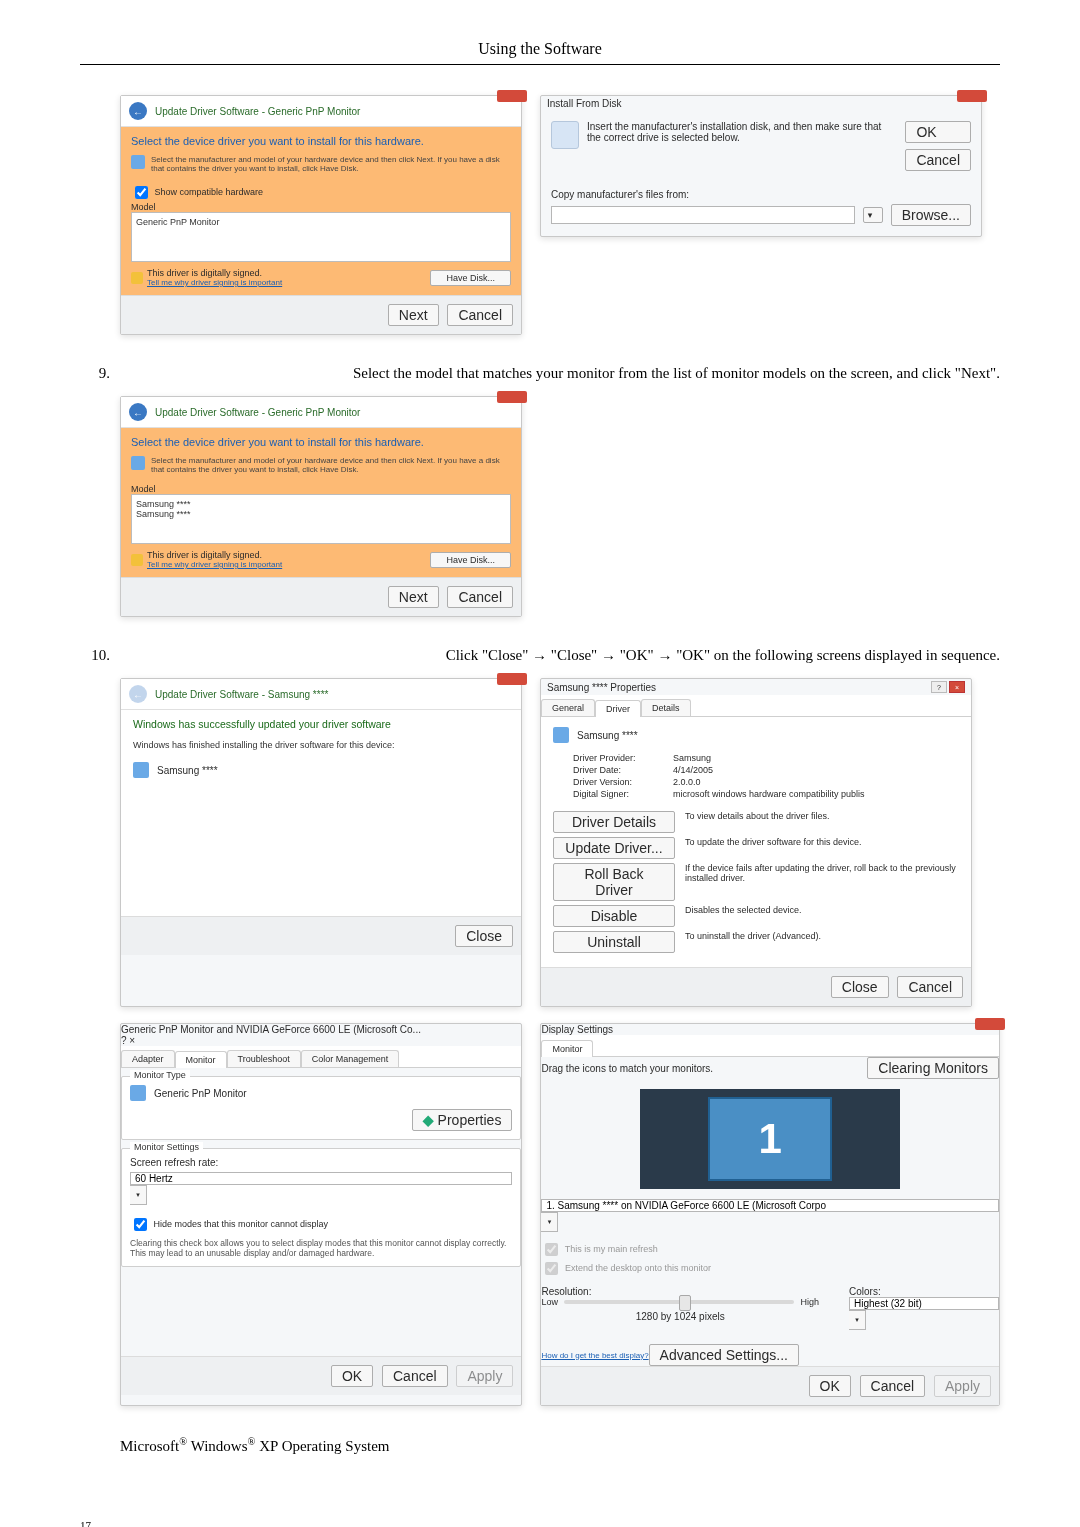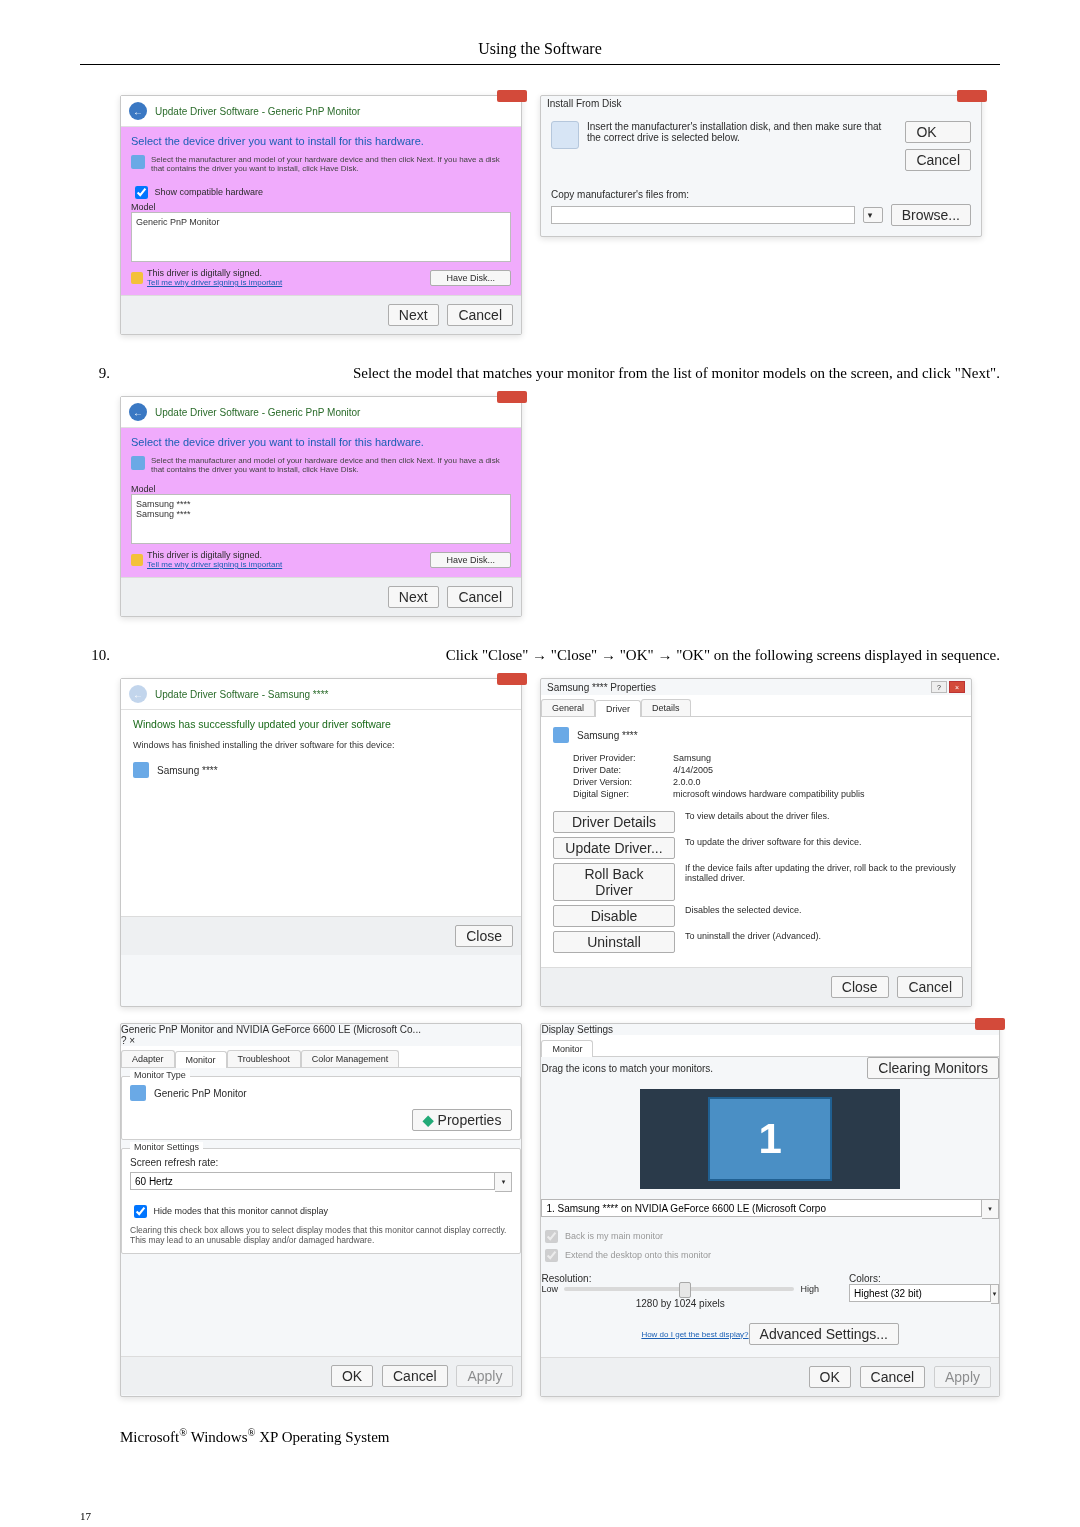--- a/index.html
+++ b/index.html
@@ -56,21 +56,21 @@
     gap: 8px;
     border-bottom: 1px solid #e0e0e0;
     color: #2a6b2a;
   }
   .wiz-head .back {
     width: 18px; height: 18px; border-radius: 50%;
     background: #3a78c3; color: #fff;
     display:flex;align-items:center;justify-content:center;
     font-size:10px;
   }
-  .wiz-body { background: #f0abfc; padding: 8px 10px; }
+  .wiz-body { background: #fdba74; padding: 8px 10px; }
   .wiz-title { color: #1a5fb4; font-size: 11px; margin-bottom: 8px; }
   .smallnote { display:flex; gap:6px; font-size:8px; color:#444; margin-bottom:10px; }
   .smallnote .ic { width:14px;height:14px;background:#6aa9e6;border-radius:2px;flex:none; }
   .listbox {
     border:1px solid #bcbcbc; background:#fff;
     height:40px; padding:4px; font-size:9px; color:#333;
     overflow:hidden;
   }
   .chk { font-size:9px; margin:6px 0; }
   .chk input { vertical-align:middle; margin-right:4px; }
@@ -128,21 +128,21 @@
   .props .btnrow .btn { width:100px; text-align:center; }
   .props .btnrow .desc { flex:1; }
   
   .monprops { width:420px; }
   .dsettings { width:480px; }
   .group {
     border:1px solid #cfcfcf; border-radius:2px;
     padding:8px; margin:8px 0; position:relative; background:#fff;
   }
   .group .leg { position:absolute; top:-7px; left:8px; background:#fff; padding:0 4px; font-size:9px; color:#333; }
-  .combo { display:flex; }
+  .combo { display:flex;flex-direction:column; }
   .combo input { flex:1; height:16px;border:1px solid #b6b6b6;padding:0 4px;font-size:10px;background:#fff; }
   .combo .ar { width:16px;height:18px;border:1px solid #b6b6b6;border-left:none;background:#f7f7f7;display:flex;align-items:center;justify-content:center;font-size:7px; }
   .monpreview {
     background:#2a3a4a; width:260px; height:100px; margin:10px auto;
     display:flex;align-items:center;justify-content:center;
   }
   .monpreview .mon {
     width:120px;height:80px;background:#4a8fc5;border:2px solid #206092;
     color:#fff;font-size:42px;display:flex;align-items:center;justify-content:center;font-weight:bold;
   }
@@ -422,21 +422,21 @@
         </div>
         <div class="monpreview">
           <div class="mon">1</div>
         </div>
         <div class="combo" style="margin-bottom:8px;">
           <input type="text" value="1. Samsung **** on NVIDIA GeForce 6600 LE (Microsoft Corpo" style="">
           <span class="ar">▾</span>
         </div>
         <label class="chk" style="color:#999;">
           <input type="checkbox" checked="" disabled="" style="">
-          <span>Back is my main monitor</span>
+          <span>This is my main refresh</span>
         </label><br>
         <label class="chk" style="color:#999;">
           <input type="checkbox" checked="" disabled="" style="">
           <span>Extend the desktop onto this monitor</span>
         </label>
         <div style="display:flex;gap:30px;margin-top:8px;">
           <div style="flex:1;">
             <div>Resolution:</div>
             <div class="slider">
               <span>Low</span>
@@ -448,21 +448,21 @@
             <div style="text-align:center;margin-top:4px;">1280 by 1024 pixels</div>
           </div>
           <div style="width:150px;">
             <div>Colors:</div>
             <div class="combo">
               <input type="text" value="Highest (32 bit)" style="">
               <span class="ar">▾</span>
             </div>
           </div>
         </div>
-        <div style="display:flex;justify-content:center;align-items:center;margin-top:14px;">
+        <div style="display:flex;justify-content:flex-start;align-items:center;margin-top:14px;">
           <span class="linkish">How do I get the best display?</span>
           <span class="btn">Advanced Settings...</span>
         </div>
       </div>
       <div class="dlg-footer">
         <span class="btn">OK</span>
         <span class="btn">Cancel</span>
         <span class="btn" style="opacity:.5;">Apply</span>
       </div>
     </div>

